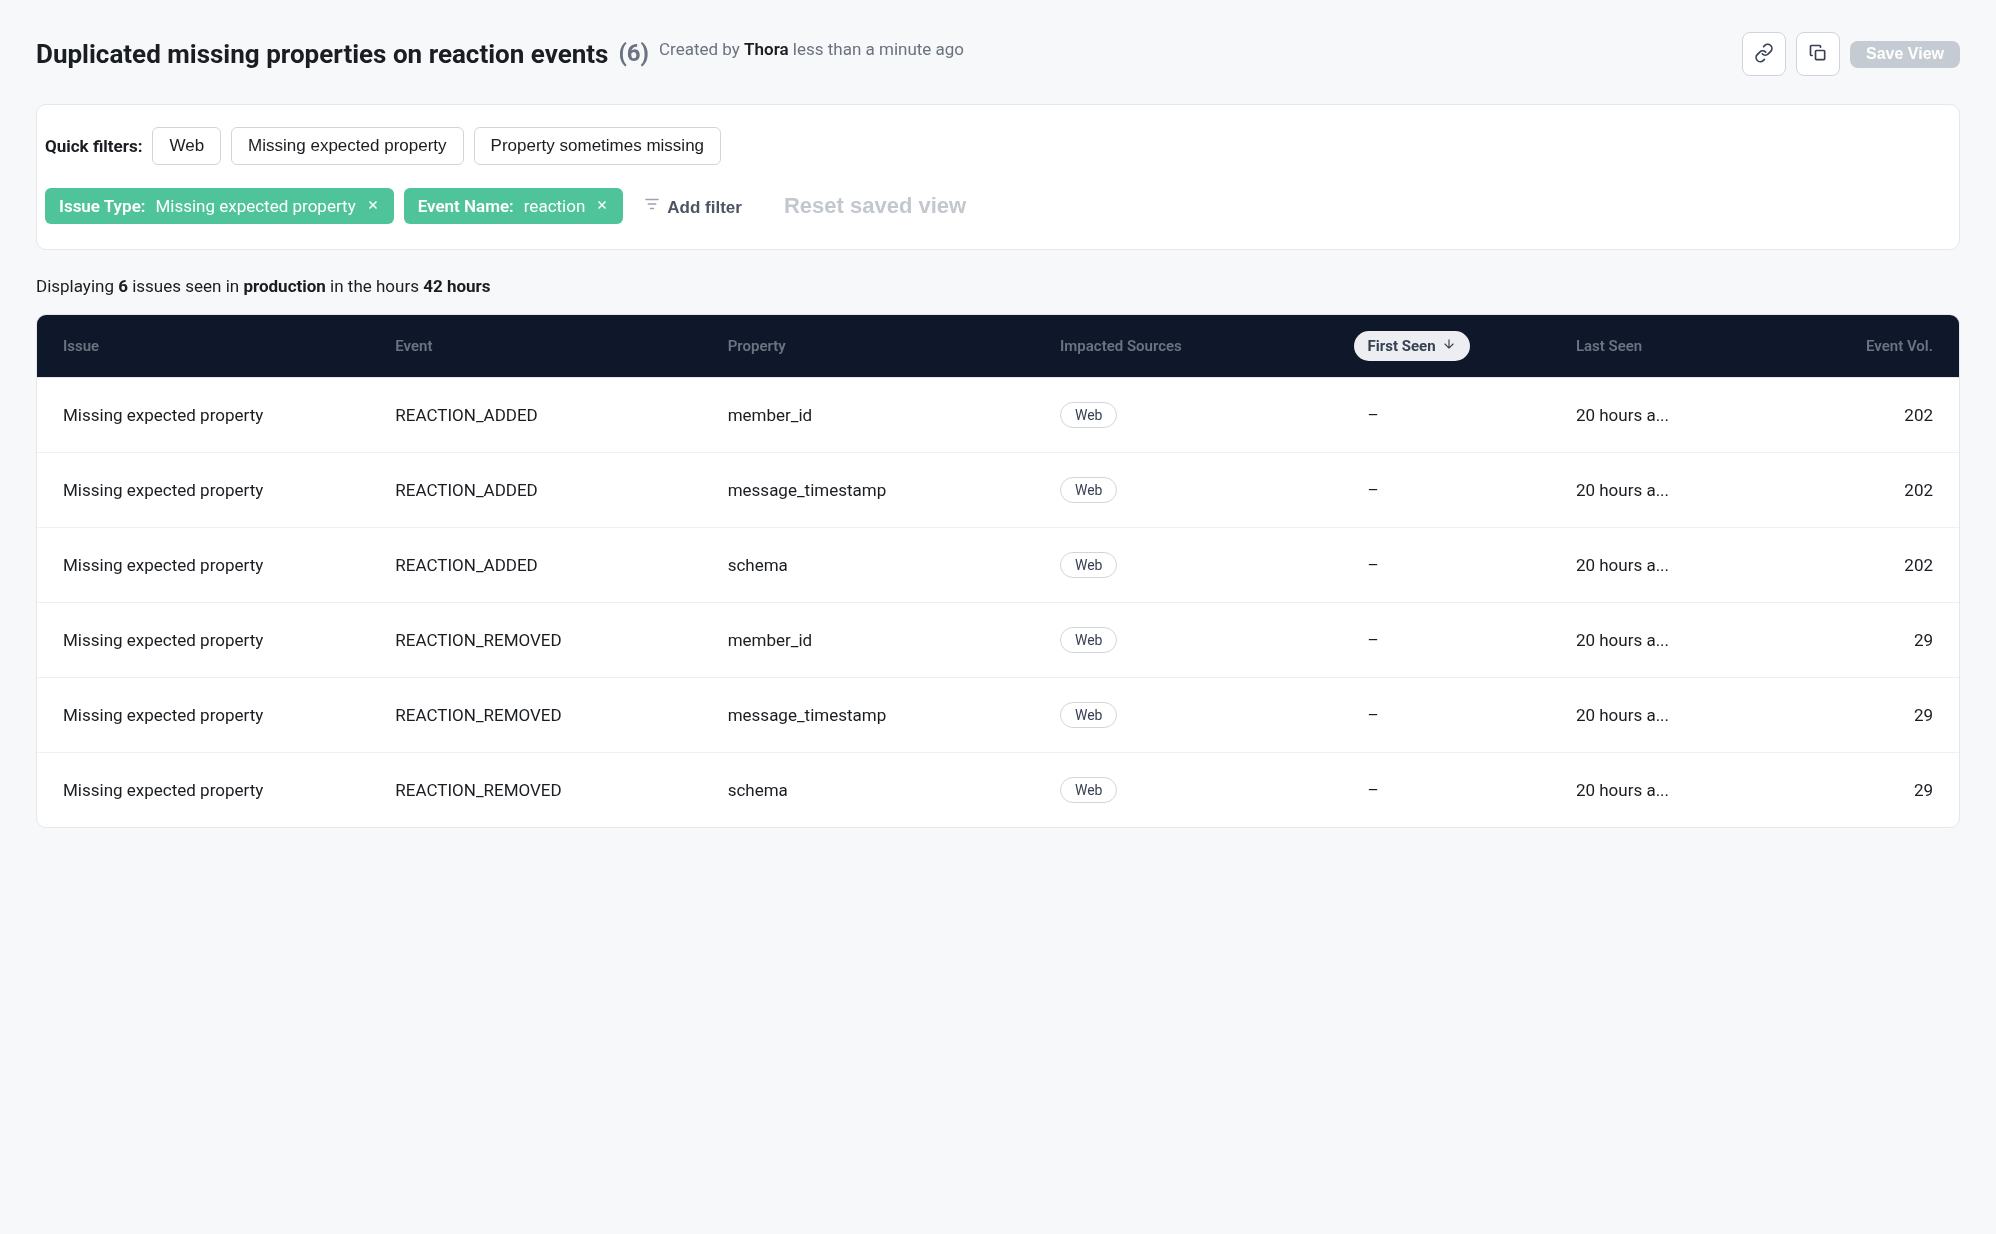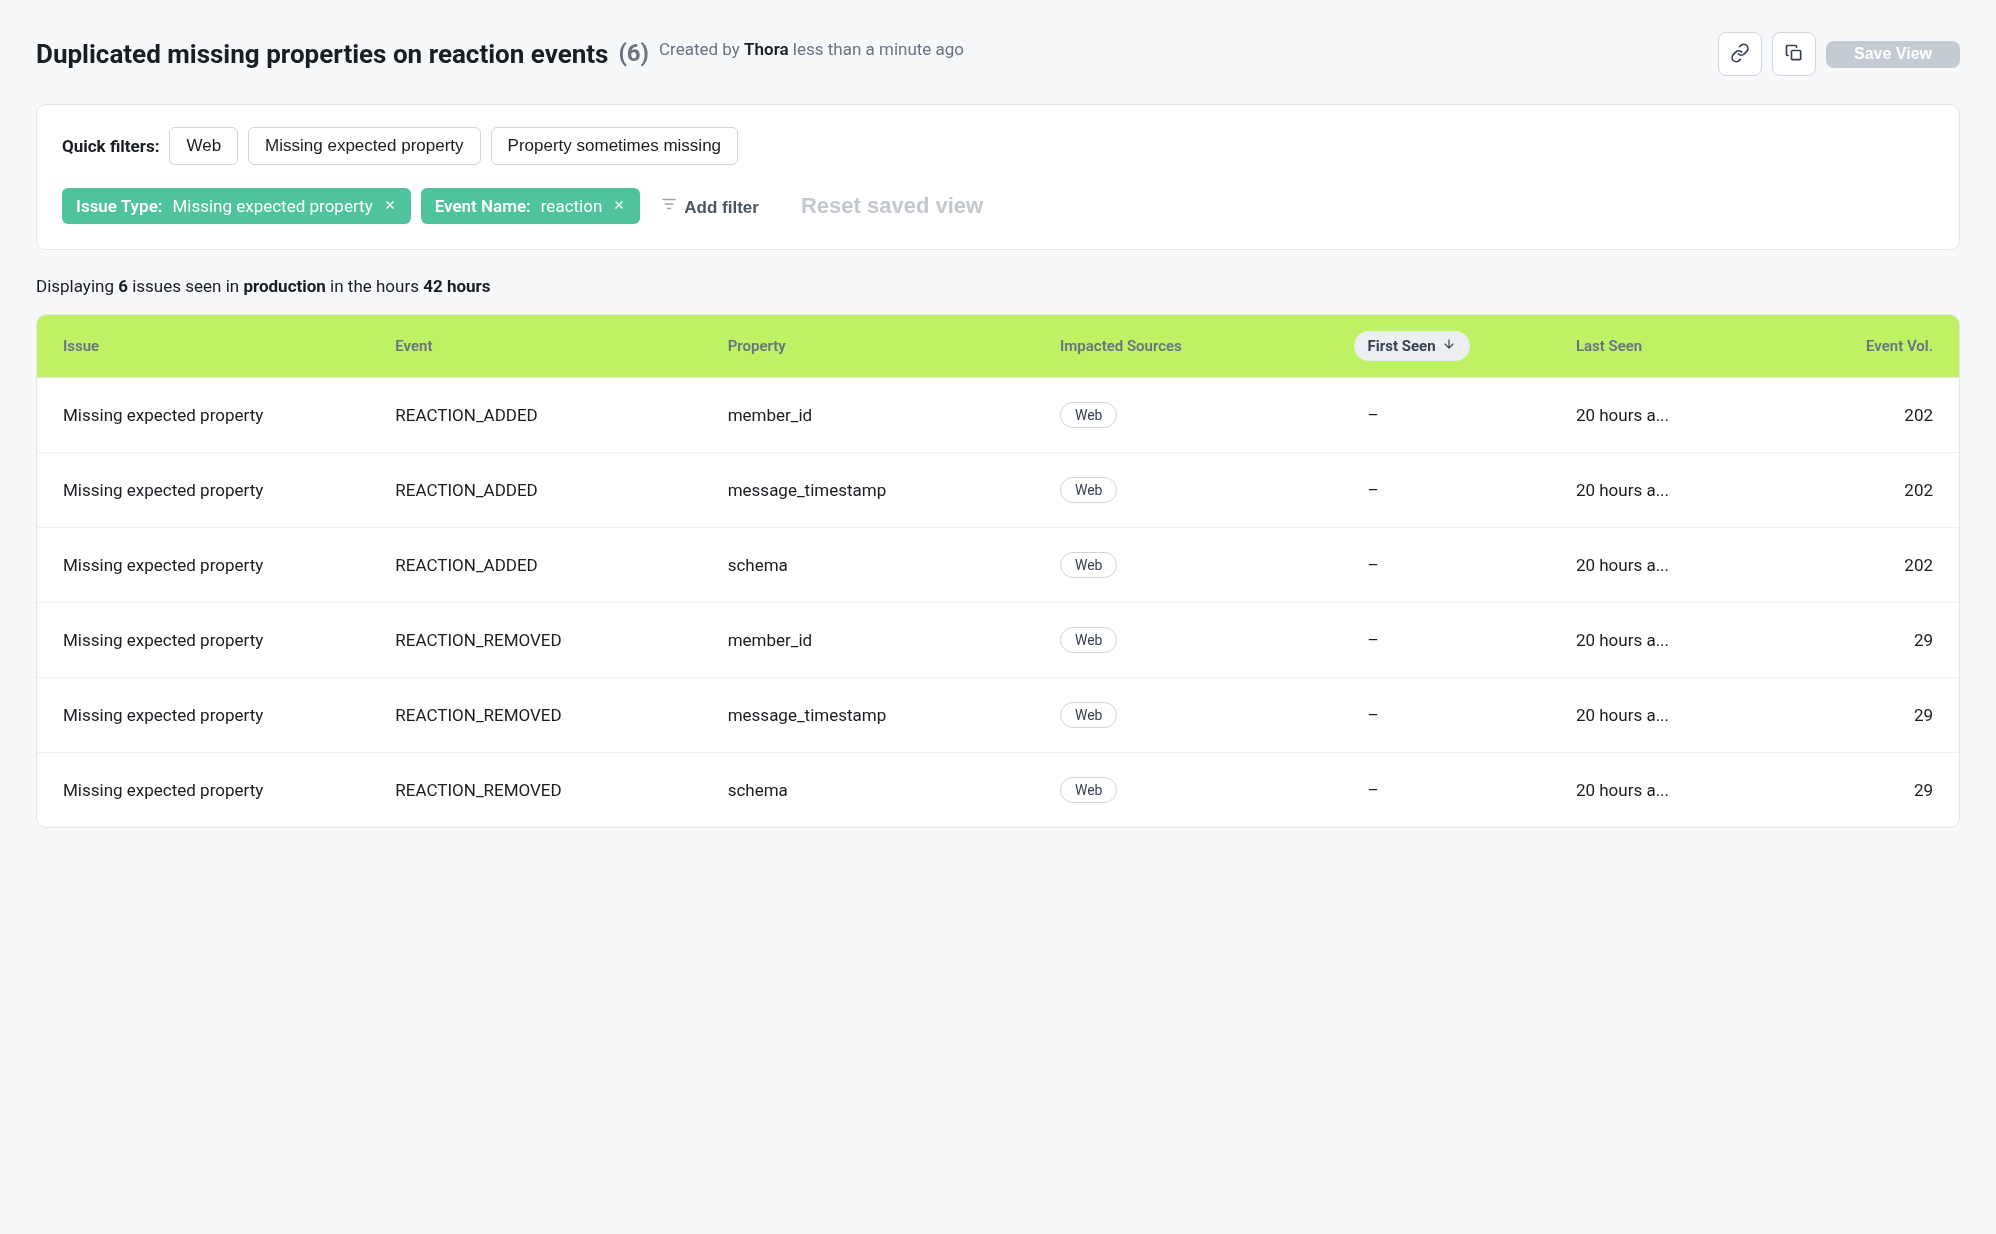--- a/index.html
+++ b/index.html
@@ -54,34 +54,34 @@
     border: 1px solid #d0d5dd;
     border-radius: 8px;
     display: flex;
     align-items: center;
     justify-content: center;
     cursor: pointer;
   }
   .icon-btn svg { width: 20px; height: 20px; stroke: #374151; }
   .save-btn {
     height: 27px;
-    padding: 0 28px;
+    padding: 0 16px;
     background: #c5cbd3;
     color: #fff;
     font-weight: 600;
     font-size: 16px;
     border: none;
     border-radius: 8px;
     cursor: not-allowed;
   }
   .filters-card {
     background: #fff;
     border: 1px solid #e5e7eb;
     border-radius: 10px;
-    padding: 22px 25px;
+    padding: 22px 8px;
     margin-bottom: 26px;
   }
   .quick-filters-row {
     display: flex;
     align-items: center;
     gap: 10px;
     margin-bottom: 20px;
     flex-wrap: wrap;
   }
   .quick-filters-label {
@@ -156,21 +156,21 @@
     background: #fff;
     border: 1px solid #e5e7eb;
     border-radius: 10px;
     overflow: hidden;
   }
   .table-header {
     display: grid;
     grid-template-columns: 1.3fr 1.3fr 1.3fr 1.2fr 0.8fr 0.8fr 0.6fr;
     gap: 10px;
     padding: 16px 26px;
-    background: #bef264;
+    background: #0f172a;
     border-bottom: 1px solid #e5e7eb;
     font-size: 15px;
     font-weight: 600;
     color: #6b7280;
     align-items: center;
   }
   .table-header .th { display: flex; align-items: center; }
   .table-header .th.right { justify-content: flex-end; }
   .th-pill {
     display: inline-flex;

